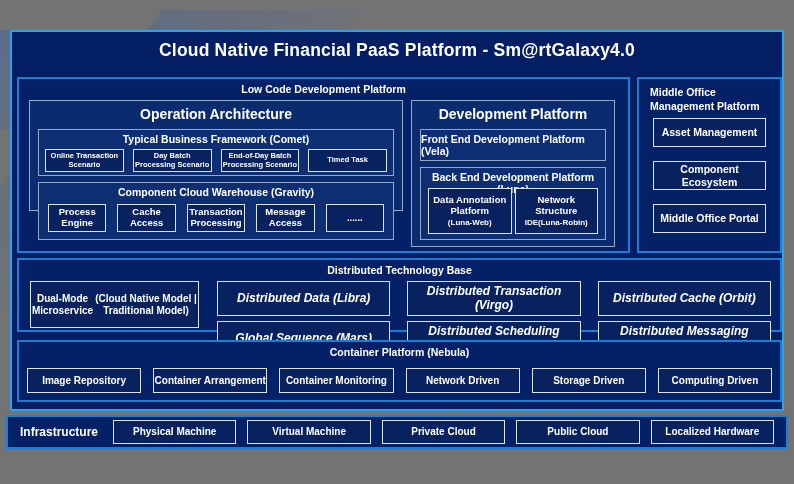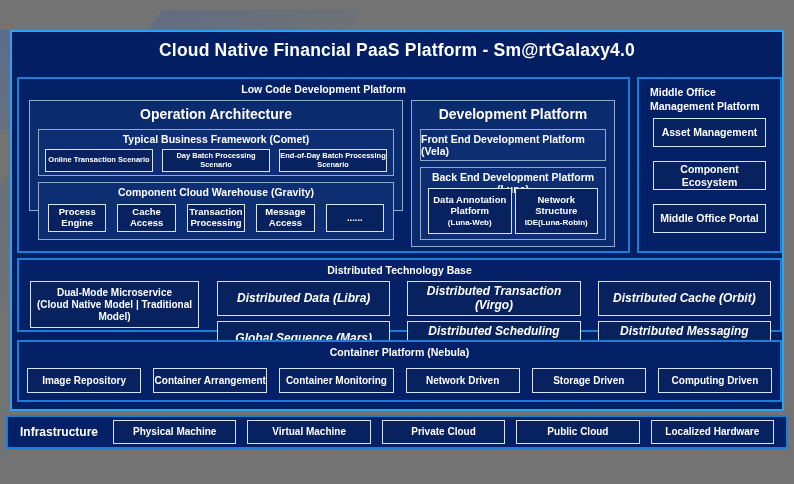--- a/index.html
+++ b/index.html
@@ -70,21 +70,21 @@
   .be-row .leaf { flex:1; height:46px; font-size:9.5px; }
   .be-row .leaf .sub { font-size:8px; font-weight:bold; margin-top:1px; }
 
   
   .mo-label { text-align:left; padding:7px 0 0 11px; font-size:10.5px; font-weight:bold; line-height:1.3; width:130px; }
   .mo-items { position:absolute; left:14px; right:14px; top:39px; display:flex; flex-direction:column; gap:14px; }
   .mo-items .leaf { height:29px; font-size:10.5px; }
 
   
   .dual-mode { position:absolute; left:11px; top:21px; width:169px; height:47px;
-    border:1.5px solid #d9e3f2; background:#07225f; display:flex; flex-direction:column;
+    border:1.5px solid #d9e3f2; background:#07225f; display:flex; flex-direction:row;
     align-items:center; justify-content:center; text-align:center; font-size:10px; font-weight:bold; line-height:1.2; }
   .dist-grid { position:absolute; left:198px; right:9px; top:21px; display:flex; gap:17px; }
   .dist-col { flex:1; display:flex; flex-direction:column; gap:5px; }
   .dist-col .leaf { height:35px; font-size:12px;font-style:italic; }
 
   
   .cp-row { position:absolute; left:8px; right:8px; top:26px; display:flex; gap:12px; }
   .cp-row .leaf { flex:1; height:25px; font-size:10px; }
 
   
@@ -112,20 +112,21 @@
 
       <div class="midbox op-arch">
         <div class="midbox-title">Operation Architecture</div>
 
         <div class="groupbox tbf">
           <div class="groupbox-title">Typical Business Framework (Comet)</div>
           <div class="tbf-row">
             <div class="leaf">Online Transaction Scenario</div>
             <div class="leaf">Day Batch Processing Scenario</div>
             <div class="leaf">End-of-Day Batch Processing Scenario</div>
+            <div class="leaf">Timed Task</div>
           </div>
         </div>
 
         <div class="groupbox ccw">
           <div class="groupbox-title">Component Cloud Warehouse (Gravity)</div>
           <div class="ccw-row">
             <div class="leaf">Process Engine</div>
             <div class="leaf">Cache Access</div>
             <div class="leaf">Transaction Processing</div>
             <div class="leaf">Message Access</div>

